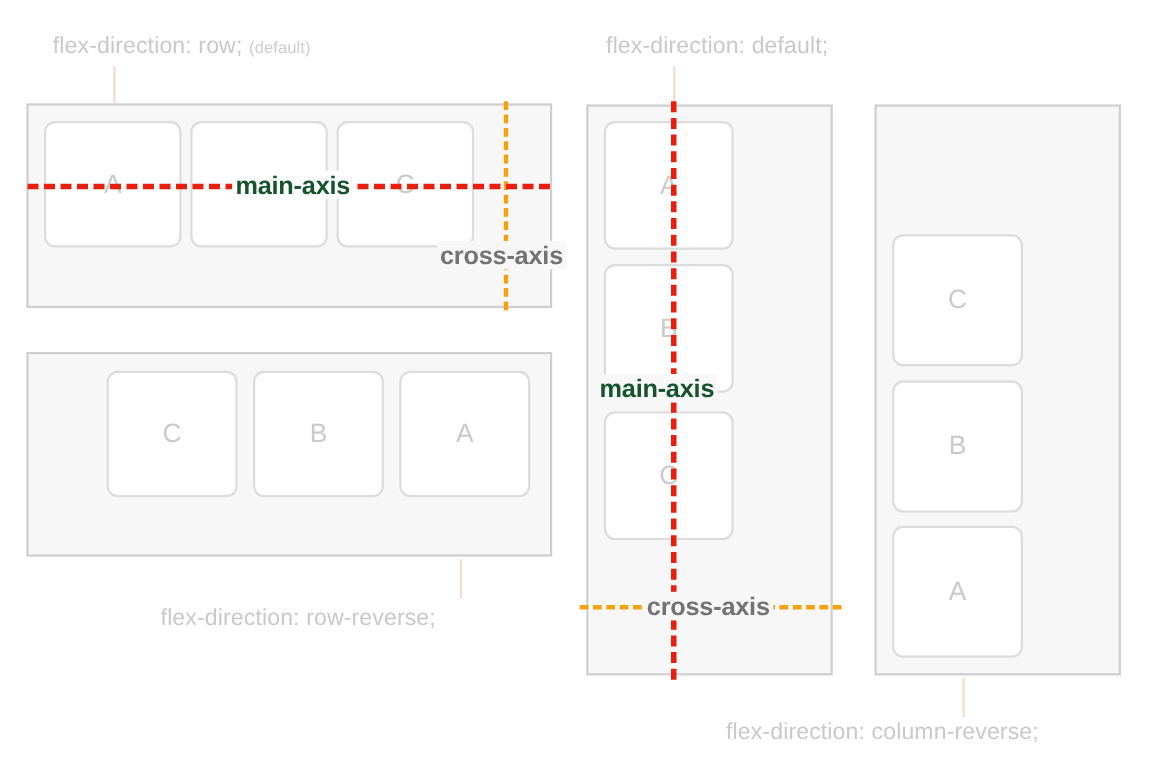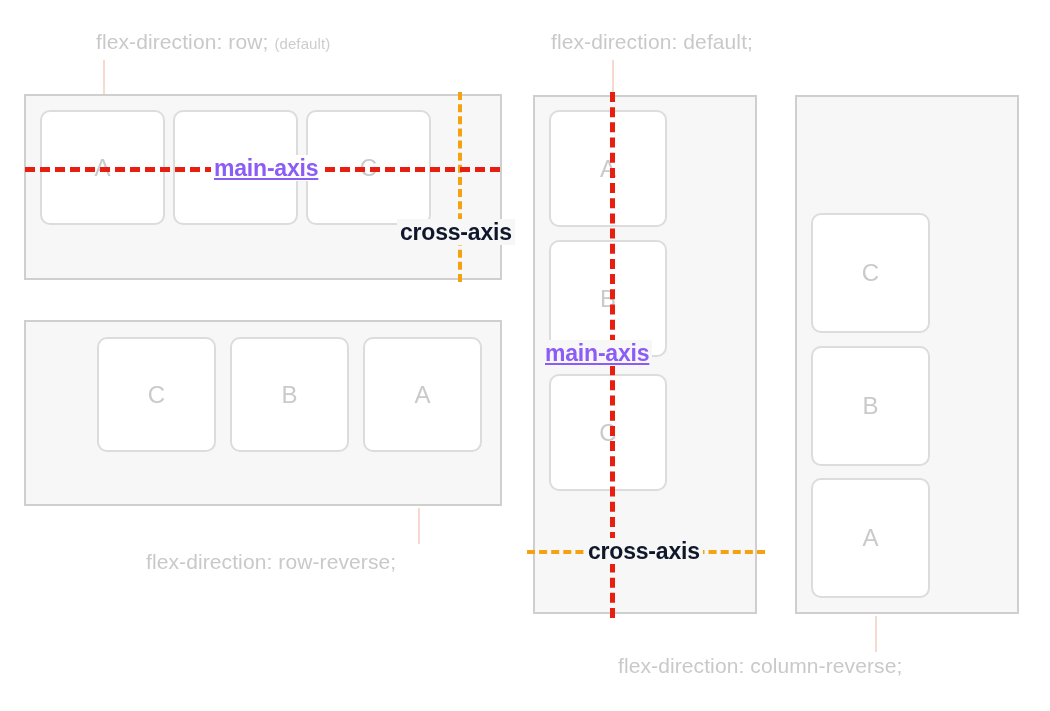--- a/index.html
+++ b/index.html
@@ -84,39 +84,38 @@
 
   
   .axis-label {
     position: absolute;
     font-size: 23px;
     font-weight: bold;
     white-space: nowrap;
     letter-spacing: -0.2px;
   }
   .axis-label.main {
-    color: #8b5cf6;
-    text-decoration: underline;
+    color: #14532d;
   }
   .axis-label.cross {
-    color: #0f172a;
+    color: #737373;
   }
   .label-bg {
     background: #ffffff;
     padding: 0 3px;
   }
   .label-bg-soft {
     background: #f7f7f7;
     padding: 0 3px;
   }
 </style>
 </head>
 <body>
 
-<div class="caption" style="left:48px; top:30px;margin-left:48px;">
+<div class="caption" style="left:48px; top:30px;">
   <span>flex-direction: row;</span><span class="small" style="margin-left:6px;">(default)</span>
 </div>
 <div class="leader" style="left:103px; top:60px; height:36px;"></div>
 
 <div class="container" style="left:24px; top:94px; width:478px; height:186px;"></div>
 
 <div class="item" style="left:40px; top:110px; width:125px; height:115px;">
   <span>A</span>
 </div>
 <div class="item" style="left:173px; top:110px; width:125px; height:115px;">
@@ -188,15 +187,15 @@
   <span>C</span>
 </div>
 <div class="item" style="left:811px; top:346px; width:119px; height:120px;">
   <span>B</span>
 </div>
 <div class="item" style="left:811px; top:478px; width:119px; height:120px;">
   <span>A</span>
 </div>
 
 <div class="leader" style="left:875px; top:616px; height:36px;"></div>
-<div class="caption" style="left:618px; top:654px;">
+<div class="caption" style="left:660px; top:654px;">
   <span>flex-direction: column-reverse;</span>
 </div>
 
 </body></html>

